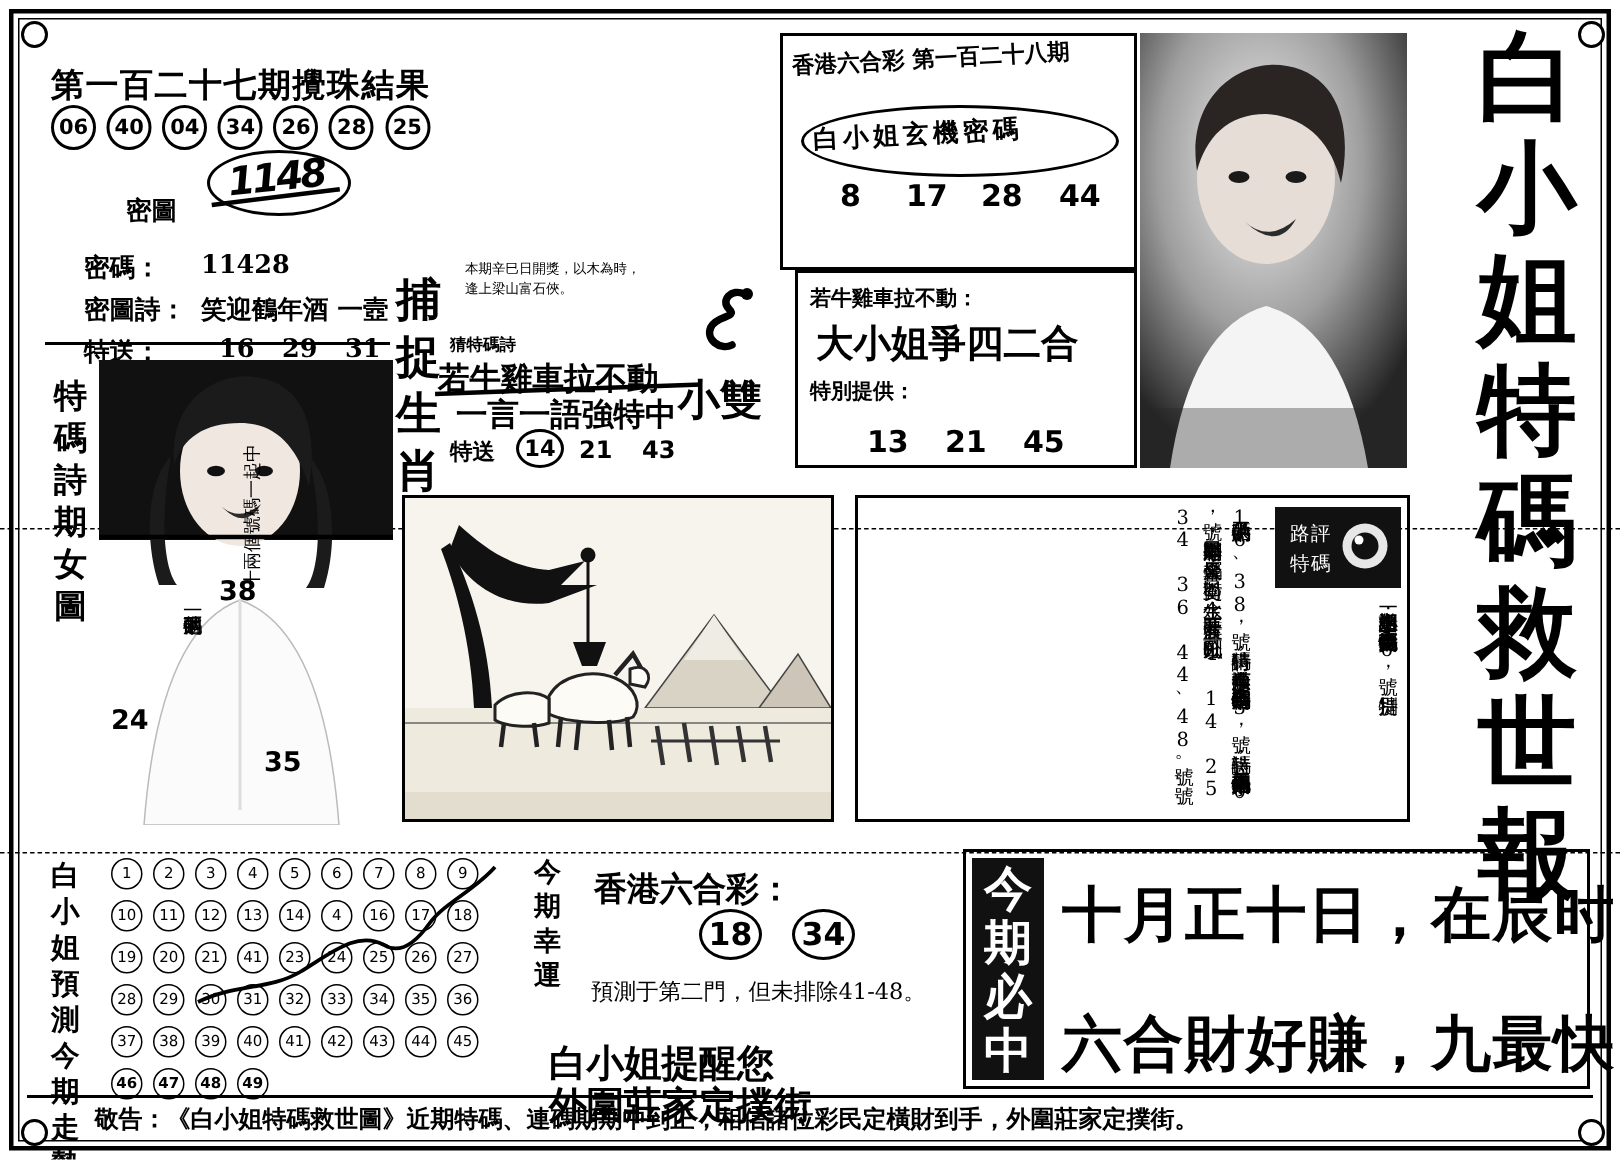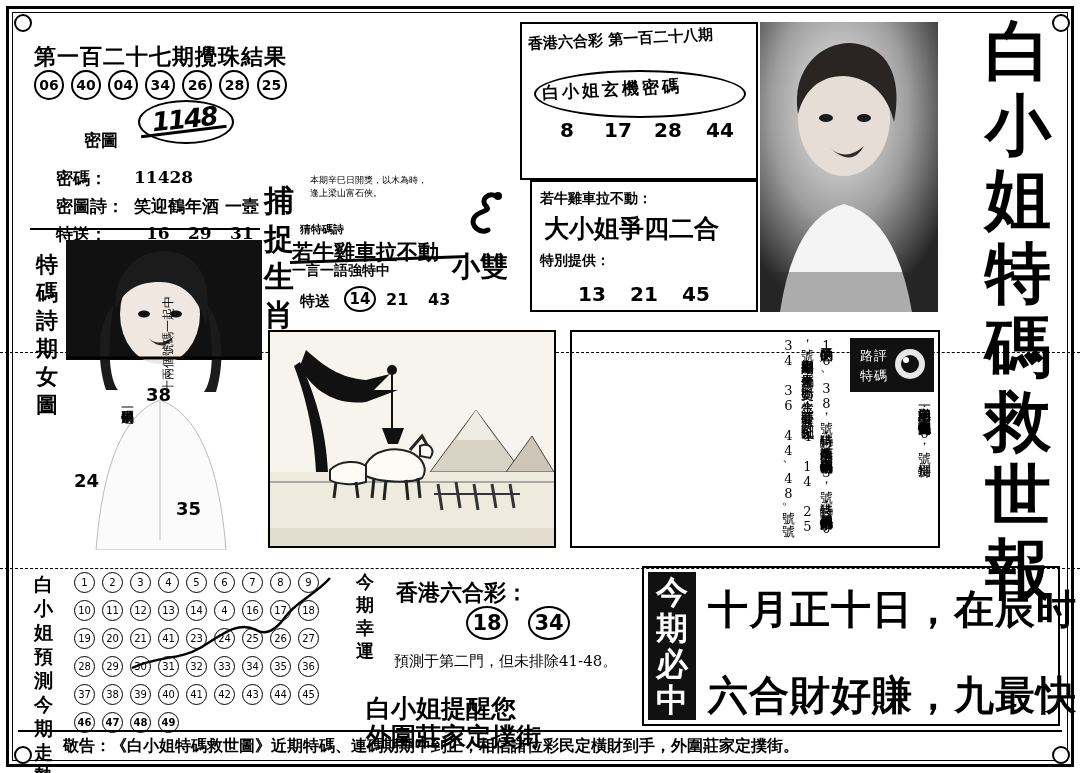--- a/index.html
+++ b/index.html
@@ -103,21 +103,21 @@
     <div>捉</div>
     <div>生</div>
     <div>肖</div>
   </div>
 
   <div class="abs" style="left:310px;top:174px;width:120px;font-size:9px;line-height:13px;font-family:'DejaVu Serif',serif;">本期辛巳日開獎，以木為時，逢上梁山富石俠。</div>
 
   <div class="abs lbl-sm" style="left:300px;top:222px;font-size:11px;">猜特碼詩</div>
 
   <div class="abs bold" style="left:292px;top:238px;font-size:21px;font-family:'DejaVu Serif',serif;">若牛雞車拉不動</div>
-  <div class="abs bold" style="left:292px;top:262px;font-size:14px;font-family:Liberation Serif, serif;">一言一語強特中</div>
+  <div class="abs bold" style="left:304px;top:262px;font-size:21px;font-family:Liberation Serif, serif;">一言一語強特中</div>
   <div class="abs" style="left:290px;top:258px;width:178px;border-top:3px solid #000;transform:rotate(-2deg);"></div>
 
   <div class="abs bold" style="left:452px;top:248px;font-size:28px;font-family:'DejaVu Serif',serif;">小雙</div>
 
   <svg class="abs" style="left:452px;top:190px;" width="56" height="48" viewBox="0 0 56 48">
     <path d="M44 6 C36 2 28 10 34 16 C40 22 26 20 22 28 C18 36 28 44 36 40" fill="none" stroke="#000" stroke-width="5" stroke-linecap="round"></path>
     <circle cx="46" cy="6" r="4" fill="#000"></circle>
   </svg>
 
   <div class="abs lbl-sm" style="left:300px;top:292px;font-size:15px;">特送</div>

